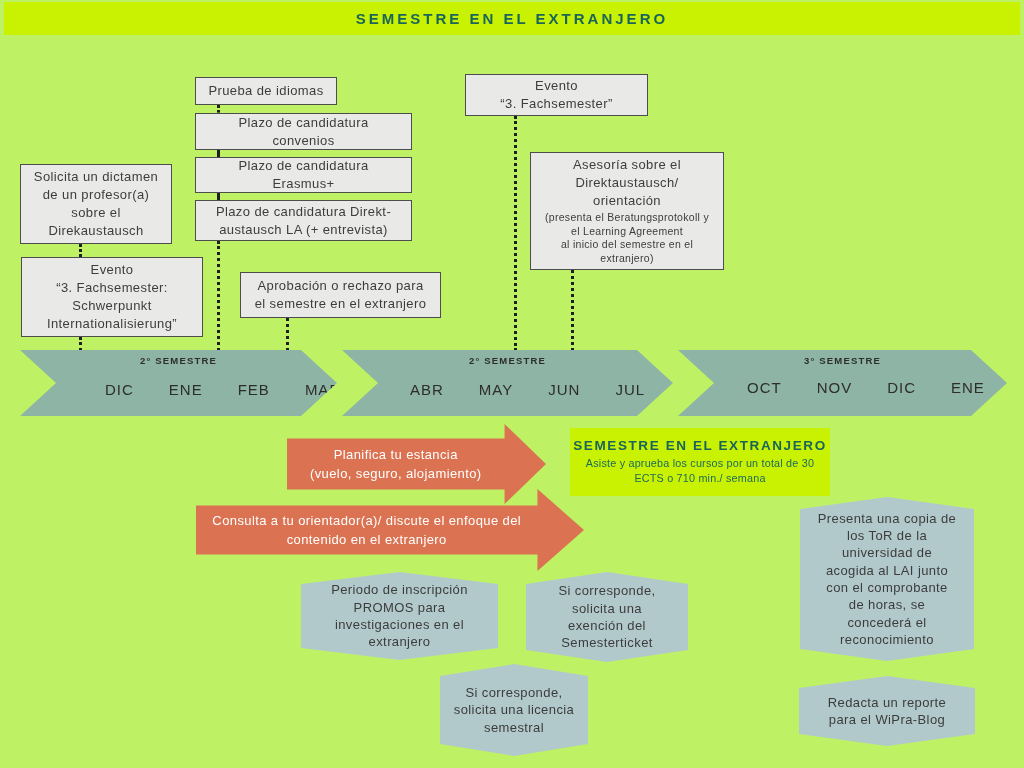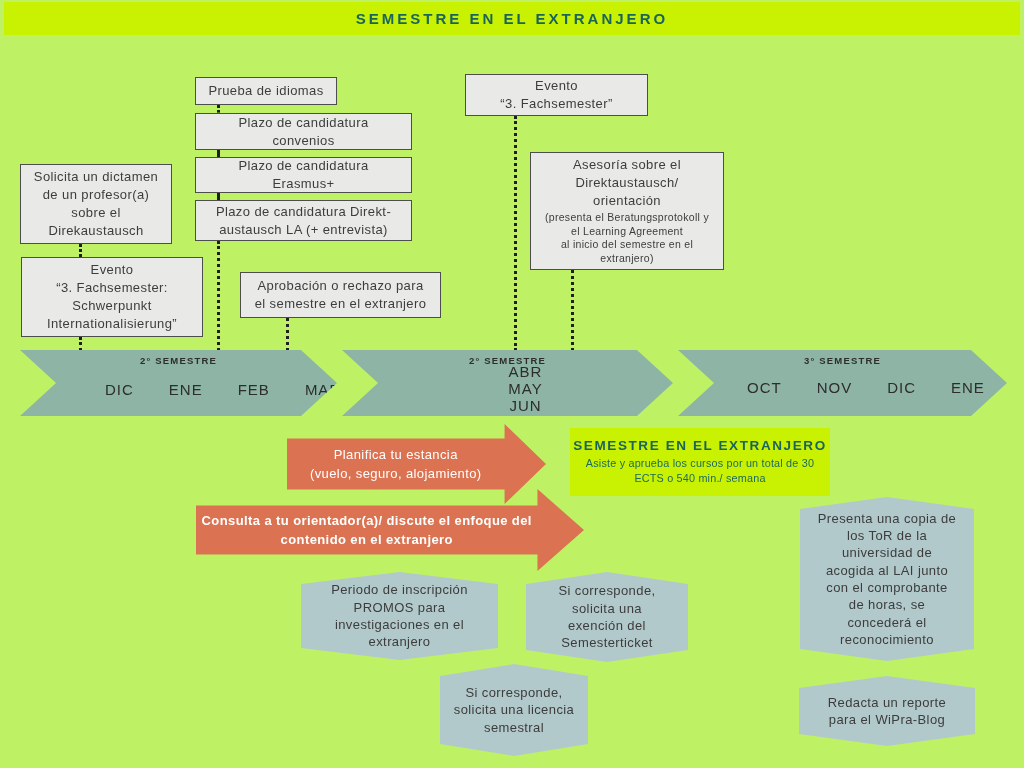--- a/index.html
+++ b/index.html
@@ -31,21 +31,21 @@
   .sem .m{font-size:15px;font-weight:400;letter-spacing:1px;color:#2d2d2d;margin-left:35px;}
 
   
   .oarrow{position:absolute;background:#db7352;}
   .oarrow .txt{position:absolute;top:0;height:100%;display:flex;align-items:center;justify-content:center;
                text-align:center;color:#ffffff;font-size:13px;line-height:1.5;letter-spacing:.4px;white-space:pre-line;}
   #arrow-planifica{left:287px;top:424px;width:259px;height:80px;
       clip-path:polygon(0 18%,84% 18%,84% 0,100% 50%,84% 100%,84% 82%,0 82%);}
   #arrow-planifica .txt{left:0;width:84%;}
   #arrow-consulta{left:196px;top:489px;width:388px;height:82px;
-      clip-path:polygon(0 20%,88% 20%,88% 0,100% 50%,88% 100%,88% 80%,0 80%);font-weight:bold;}
+      clip-path:polygon(0 20%,88% 20%,88% 0,100% 50%,88% 100%,88% 80%,0 80%);}
   #arrow-consulta .txt{left:0;width:88%;}
 
   
   .abroad{position:absolute;left:570px;top:428px;width:260px;height:68px;background:#c9f202;
           display:flex;flex-direction:column;align-items:center;justify-content:center;text-align:center;}
   .abroad .atitle{color:#1a655b;font-weight:bold;font-size:13.5px;letter-spacing:1.6px;white-space:pre;}
   .abroad .asub{color:#1d6a5e;font-size:10.8px;line-height:1.35;letter-spacing:.2px;white-space:pre-line;margin-top:3px;}
 
   
   .hex{position:absolute;background:#b2c9cc;
@@ -130,21 +130,21 @@
     <div class="months" style="padding:0 52px 0 50px;">
       <span class="m">DIC</span>
       <span class="m">ENE</span>
       <span class="m">FEB</span>
       <span class="m">MAR</span>
     </div>
   </div>
 
   <div class="sem" style="left:342px;width:331px;">
     <div class="slabel">2° SEMESTRE</div>
-    <div class="months" style="padding:0 32px 0 33px;flex-direction:column;">
+    <div class="months" style="padding:0 32px 0 33px;">
       <span class="m">ABR</span>
       <span class="m">MAY</span>
       <span class="m">JUN</span>
       <span class="m">JUL</span>
       <span class="m">AGO</span>
       <span class="m">SEPT</span>
     </div>
   </div>
 
   <div class="sem" style="left:678px;width:329px;">
@@ -165,21 +165,21 @@
   </div>
 
   <div class="oarrow" id="arrow-consulta">
     <div class="txt">Consulta a tu orientador(a)/ discute el enfoque del
 contenido en el extranjero</div>
   </div>
 
   <div class="abroad">
     <div class="atitle">SEMESTRE EN EL EXTRANJERO</div>
     <div class="asub">Asiste y aprueba los cursos por un total de 30
-ECTS o 540 min./ semana</div>
+ECTS o 710 min./ semana</div>
   </div>
 
   <div class="hex" style="left:301px;top:572px;width:197px;height:88px;">
     <div class="txt">Periodo de inscripción
 PROMOS para
 investigaciones en el
 extranjero</div>
   </div>
 
   <div class="hex" style="left:526px;top:572px;width:162px;height:90px;">

